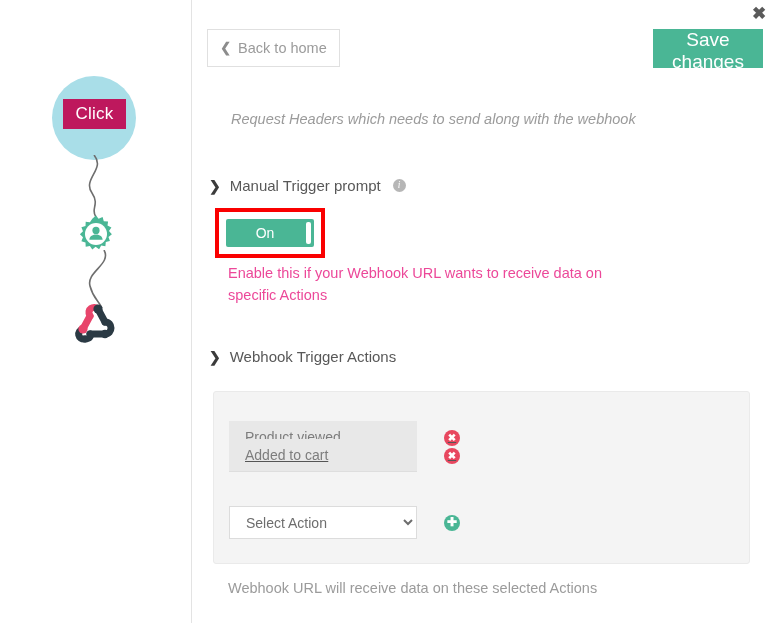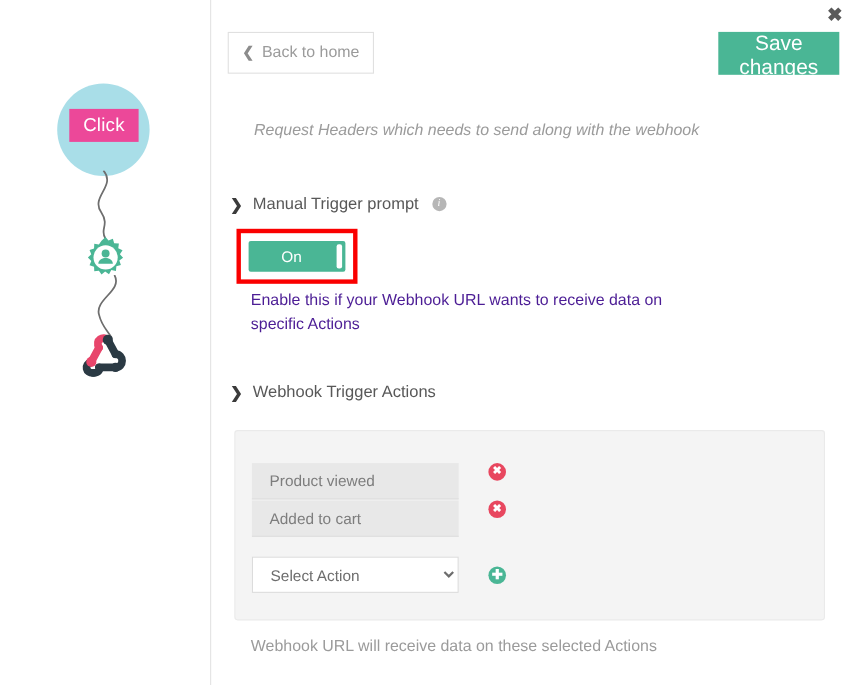--- a/index.html
+++ b/index.html
@@ -36,21 +36,21 @@
     position: absolute;
     left: 52px; top: 76px;
     width: 84px; height: 84px;
     border-radius: 50%;
     background: #a9dee8;
   }
   #click-label {
     position: absolute;
     left: 63px; top: 99px;
     width: 63px; height: 30px;
-    background: #ec4899;
+    background: #be185d;
     color: #ffffff;
     font-size: 17px;
     line-height: 30px;
     text-align: center;
     letter-spacing: .2px;
   }
 
   .squiggle {
     position: absolute;
   }
@@ -189,39 +189,41 @@
     background: #ffffff;
     border-radius: 2px;
   }
 
   #toggle-hint {
     position: absolute;
     left: 228px; top: 262px;
     width: 410px;
     font-size: 14.5px;
     line-height: 22px;
-    color: #4c1d95;
+    color: #ec4899;
   }
 
   
   #actions-panel {
     position: absolute;
     left: 213px; top: 391px;
     width: 537px; height: 173px;
     background: #f4f4f4;
     border: 1px solid #eaeaea;
     border-radius: 3px;
     box-sizing: border-box;
   }
   .action-row {
     position: absolute;
     display: flex;
+    align-items: center;
+    text-decoration: underline;
   }
   #action-row-0 { left: 229px; top: 421px; }
-  #action-row-1 { left: 229px; top: 455px; }
+  #action-row-1 { left: 229px; top: 439px; }
   .action-name {
     width: 188px;
     height: 33px;
     line-height: 33px;
     background: #e8e8e8;
     border-bottom: 1px solid #dedede;
     color: #7d7d7d;
     font-size: 14px;
     padding-left: 16px;
     box-sizing: border-box;

